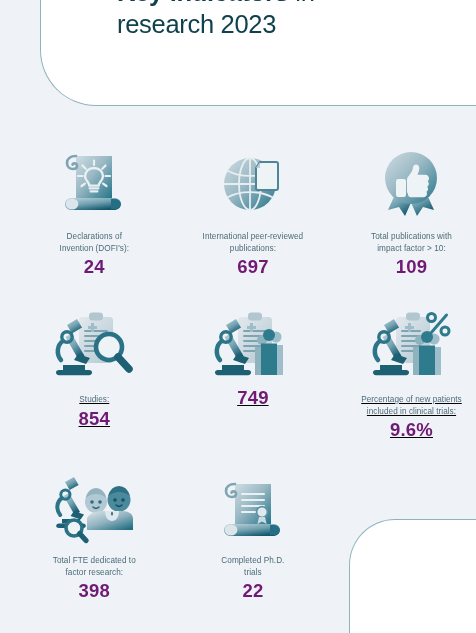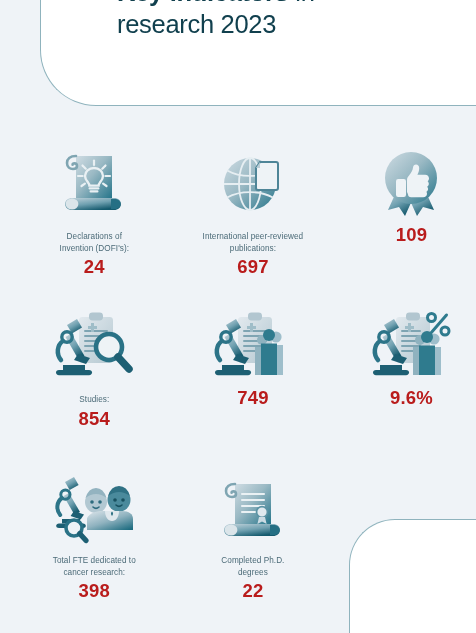--- a/index.html
+++ b/index.html
@@ -59,21 +59,21 @@
   }
   .cell{
     width:158.6px;
     box-sizing:border-box;
     display:flex;
     flex-direction:column;
     align-items:center;
     padding:0 6px;
   }
   .row1 .cell{height:165px;}
-  .row2 .cell{height:163px;}
+  .row2 .cell{height:163px;text-decoration:underline;}
   .row3 .cell{height:160px;}
 
   .icon-wrap{
     display:flex;
     align-items:flex-end;
     justify-content:center;
   }
   .row1 .icon-wrap{height:82px;}
   .row2 .icon-wrap{height:80px;}
   .row3 .icon-wrap{height:78px;}
@@ -84,21 +84,21 @@
     margin-top:9px;
     color:#4c6b78;
     font-size:8.2px;
     line-height:11.5px;
     text-align:center;
     letter-spacing:0.05px;
     max-width:140px;
   }
   .value{
     margin-top:2px;
-    color:#b91c1c;
+    color:#701a75;
     font-size:18.5px;
     font-weight:700;
     letter-spacing:0.2px;
     text-align:center;
   }
 </style>
 </head>
 <body>
 
 <div class="page">
@@ -194,20 +194,24 @@
       <div class="cell">
         <div class="icon-wrap">
           <svg width="80" height="80" viewBox="0 0 80 80">
             <path d="M26 48 l-9 20 l11-3 l6 9 l9-20 z" fill="url(#g3)"></path>
             <path d="M54 48 l9 20 l-11-3 l-6 9 l-9-20 z" fill="url(#g3)"></path>
             <circle cx="40" cy="36" r="26" fill="url(#g1)"></circle>
             <path d="M36 50 v-12 c0-2 1-3.4 2.4-5 c1.8-2 3.2-4.4 3.6-7.4 c.2-1.8 1.4-3 3-3 c1.8 0 3.2 1.4 3.2 3.4 c0 2.6-.8 5-1.8 6.8 h7.8 c2.2 0 3.8 1.6 3.8 3.6 c0 1.2-.6 2.2-1.4 2.8 c.8 .6 1.2 1.6 1.2 2.6 c0 1.3-.7 2.3-1.7 2.9 c.6 .6 1 1.4 1 2.4 c0 1.2-.7 2.2-1.7 2.7 c.4 .5 .6 1.2 .6 1.9 c0 2-1.6 3.5-3.8 3.5 h-12 c-2 0-3.2-1-3.2-3 z" fill="#eef3f6"></path>
             <rect x="25" y="37" width="10" height="18" rx="2.2" fill="#eef3f6"></rect>
           </svg>
         </div>
+        <div class="label">
+          <div>Total publications with</div>
+          <div>impact factor &gt; 10:</div>
+        </div>
         <div class="value">109</div>
       </div>
     </div>
 
     <div class="row row2">
 
       <div class="cell">
         <div class="icon-wrap">
           <svg width="86" height="78" viewBox="0 0 86 78">
 
@@ -300,20 +304,24 @@
             </g>
 
             <circle cx="52" cy="33" r="5" fill="#8fb2bf"></circle>
             <path d="M45 40 h14 v28 h-14 z" fill="#8fb2bf"></path>
             <circle cx="66" cy="32" r="5.6" fill="#9ebecb"></circle>
             <path d="M59 40 h14 v28 h-14 z" fill="#9ebecb"></path>
             <circle cx="59" cy="30" r="6" fill="#2f7b8e"></circle>
             <path d="M51 38.5 h16 v29.5 h-16 z" fill="#2f7b8e"></path>
           </svg>
         </div>
+        <div class="label">
+          <div>Percentage of new patients</div>
+          <div>included in clinical trials:</div>
+        </div>
         <div class="value">9.6%</div>
       </div>
     </div>
 
     <div class="row row3">
 
       <div class="cell">
         <div class="icon-wrap">
           <svg width="90" height="74" viewBox="0 0 90 74">
 
@@ -340,21 +348,21 @@
             <path d="M67 33 q3 2.6 6 0" fill="none" stroke="#17505f" stroke-width="1.6" stroke-linecap="round"></path>
             <path d="M59 24 q3-10 11-10 q8 0 11 10 q-5.5-4-11-4 q-5.5 0-11 4 z" fill="#2f7184"></path>
 
             <path d="M38 46 c3-5 9-7 15-7 h20 c7 0 11 3 11 8 v11 h-46 z" fill="url(#g2)"></path>
             <path d="M56 39 c0 6 3 10 7 10 c4 0 7-4 7-10 z" fill="#dfe8ed"></path>
             <path d="M63 44 c-1.4-1.6-1.4-3.4 0-4.4 c1.4 1 1.4 2.8 0 4.4 z" fill="#2f7184"></path>
           </svg>
         </div>
         <div class="label">
           <div>Total FTE dedicated to</div>
-          <div>cancer research:</div>
+          <div>factor research:</div>
         </div>
         <div class="value">398</div>
       </div>
 
       <div class="cell">
         <div class="icon-wrap">
           <svg width="80" height="74" viewBox="0 0 80 74">
             <path d="M22 12 h36 v40 h-36 z" fill="url(#g1)"></path>
             <path d="M22 12 c-6 0 -9 3 -9 7 c0 4 3 6 6 6 c2.5 0 4-1.2 4-3 c0-1.6-1.2-2.6-2.6-2.6 c-1 0-1.8 .5-1.8 1.4" fill="none" stroke="#7fa5b2" stroke-width="2.6" stroke-linecap="round"></path>
             <g stroke="#eaf1f4" stroke-width="2.1" stroke-linecap="round">
@@ -365,21 +373,21 @@
             </g>
             <circle cx="49" cy="40" r="5.4" fill="#dfe9ee" stroke="#5b93a4" stroke-width="1.6"></circle>
             <path d="M46 45 l-1.6 7 l4.6-2.6 l4.6 2.6 l-1.6-7 z" fill="#cbdbe3"></path>
             <path d="M18 52 h42 c4 0 7 2.6 7 6 c0 3.4-3 6-7 6 h-42 c-4 0-7-2.6-7-6 c0-3.4 3-6 7-6 z" fill="url(#g3)"></path>
             <ellipse cx="18" cy="58" rx="6.4" ry="5.6" fill="#dbe5ea"></ellipse>
             <path d="M57 53 h4 c3.2 0 5.6 2.2 5.6 5 c0 2.8-2.4 5-5.6 5 h-4 z" fill="#256f84"></path>
           </svg>
         </div>
         <div class="label">
           <div>Completed Ph.D.</div>
-          <div>degrees</div>
+          <div>trials</div>
         </div>
         <div class="value">22</div>
       </div>
 
       <div class="cell"></div>
     </div>
 
   </div>
 </div>
 

